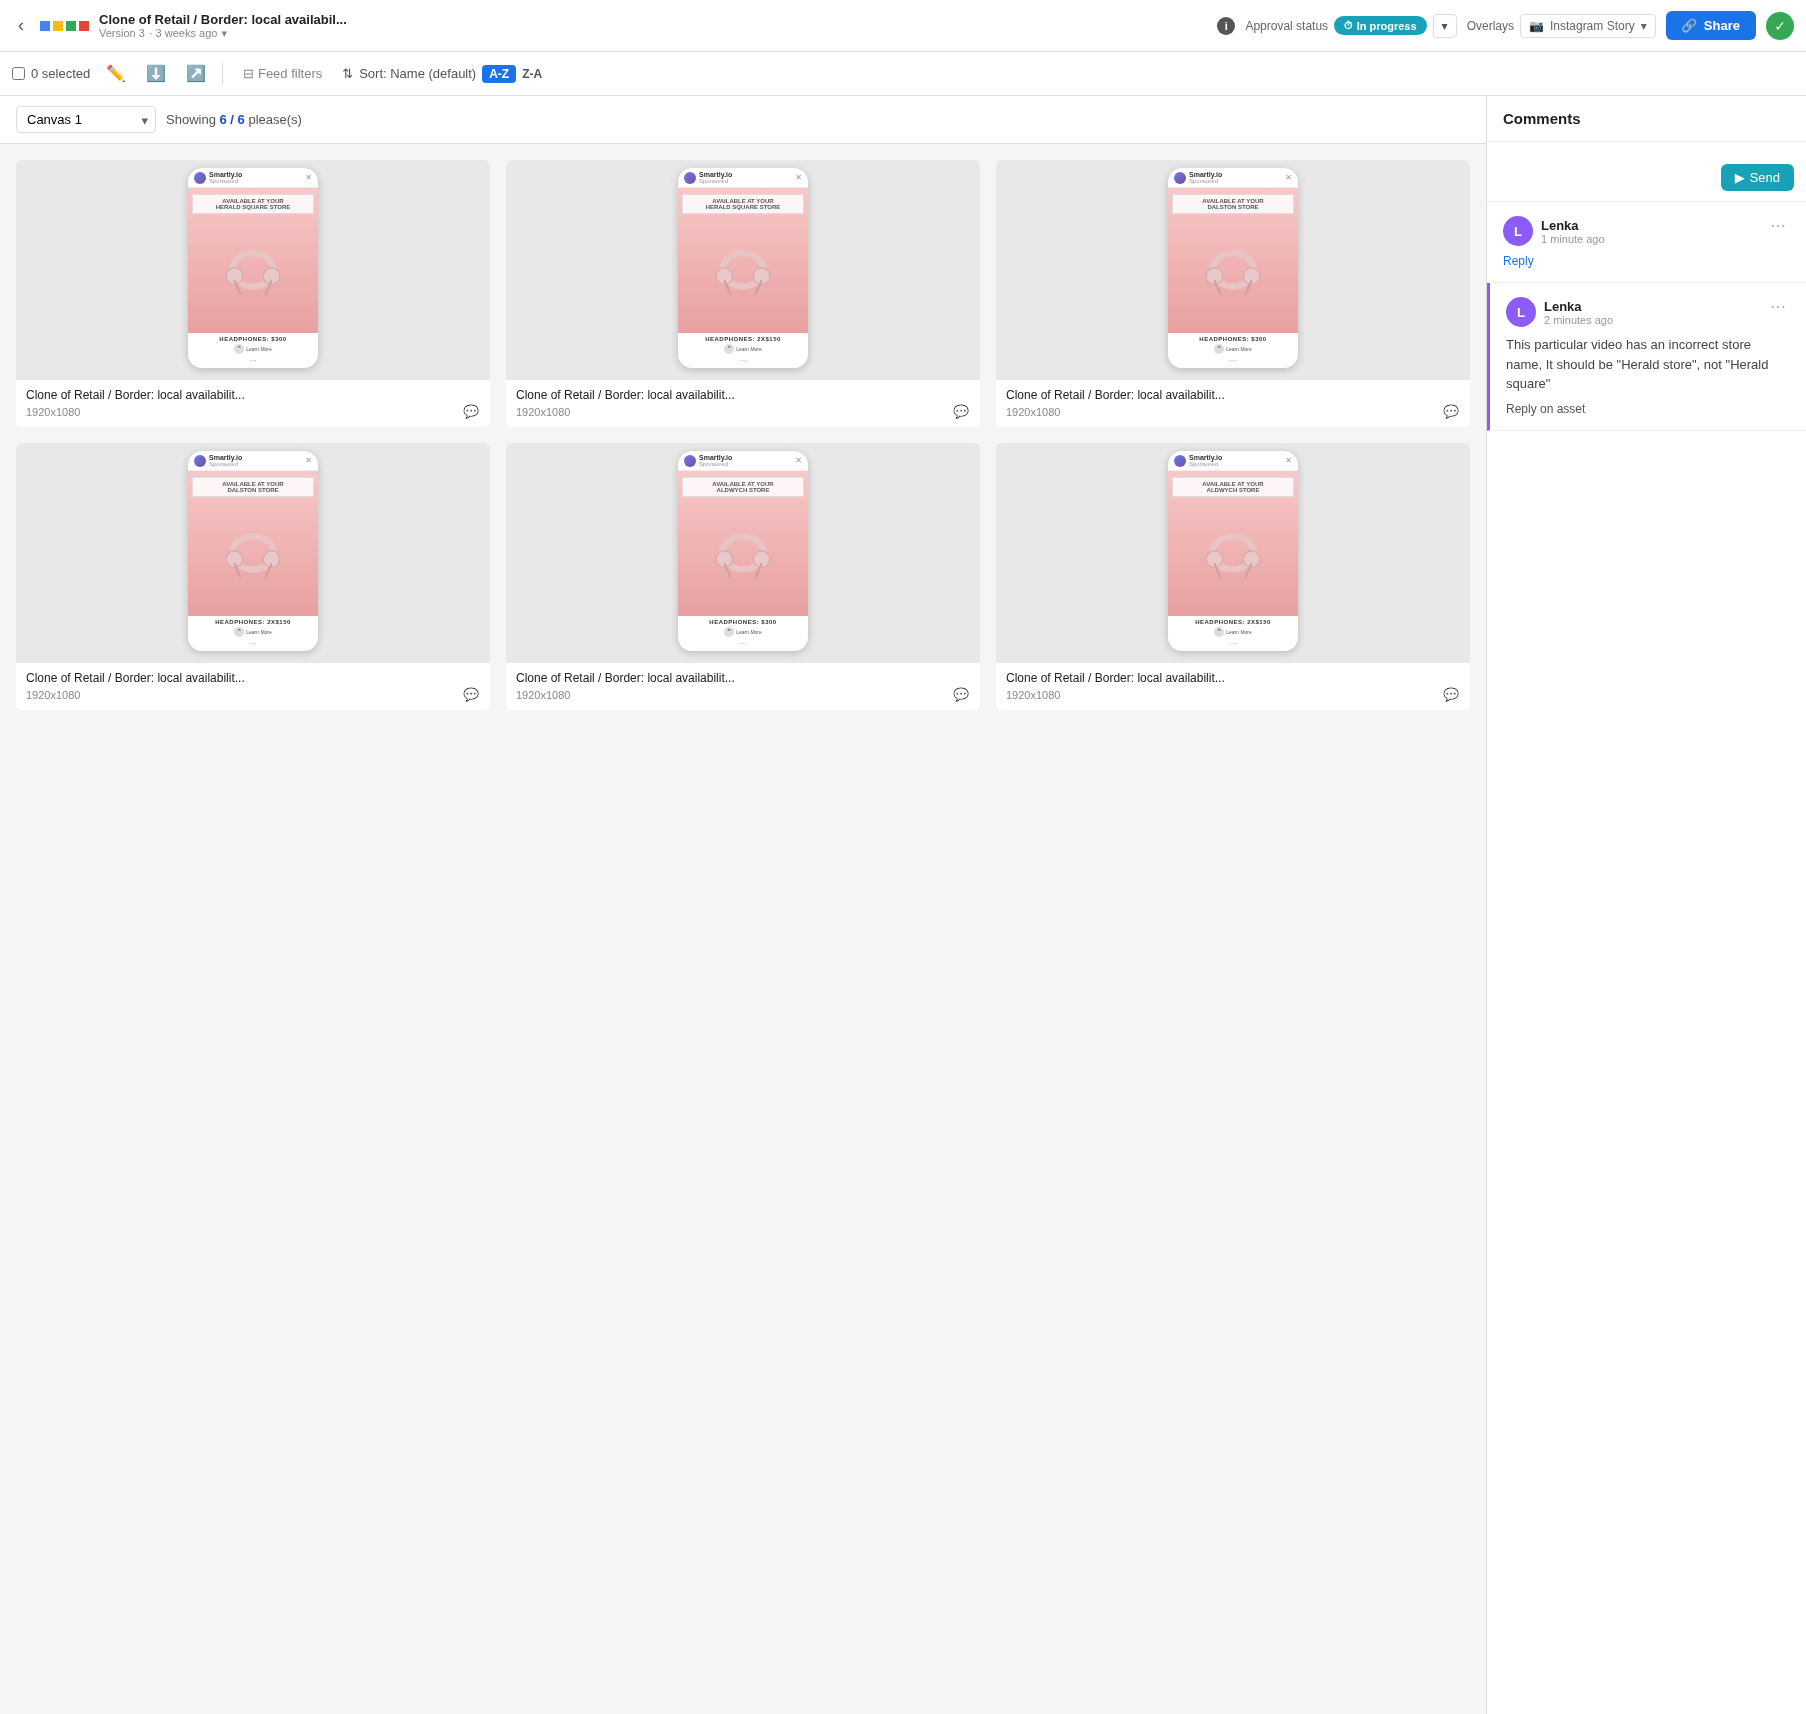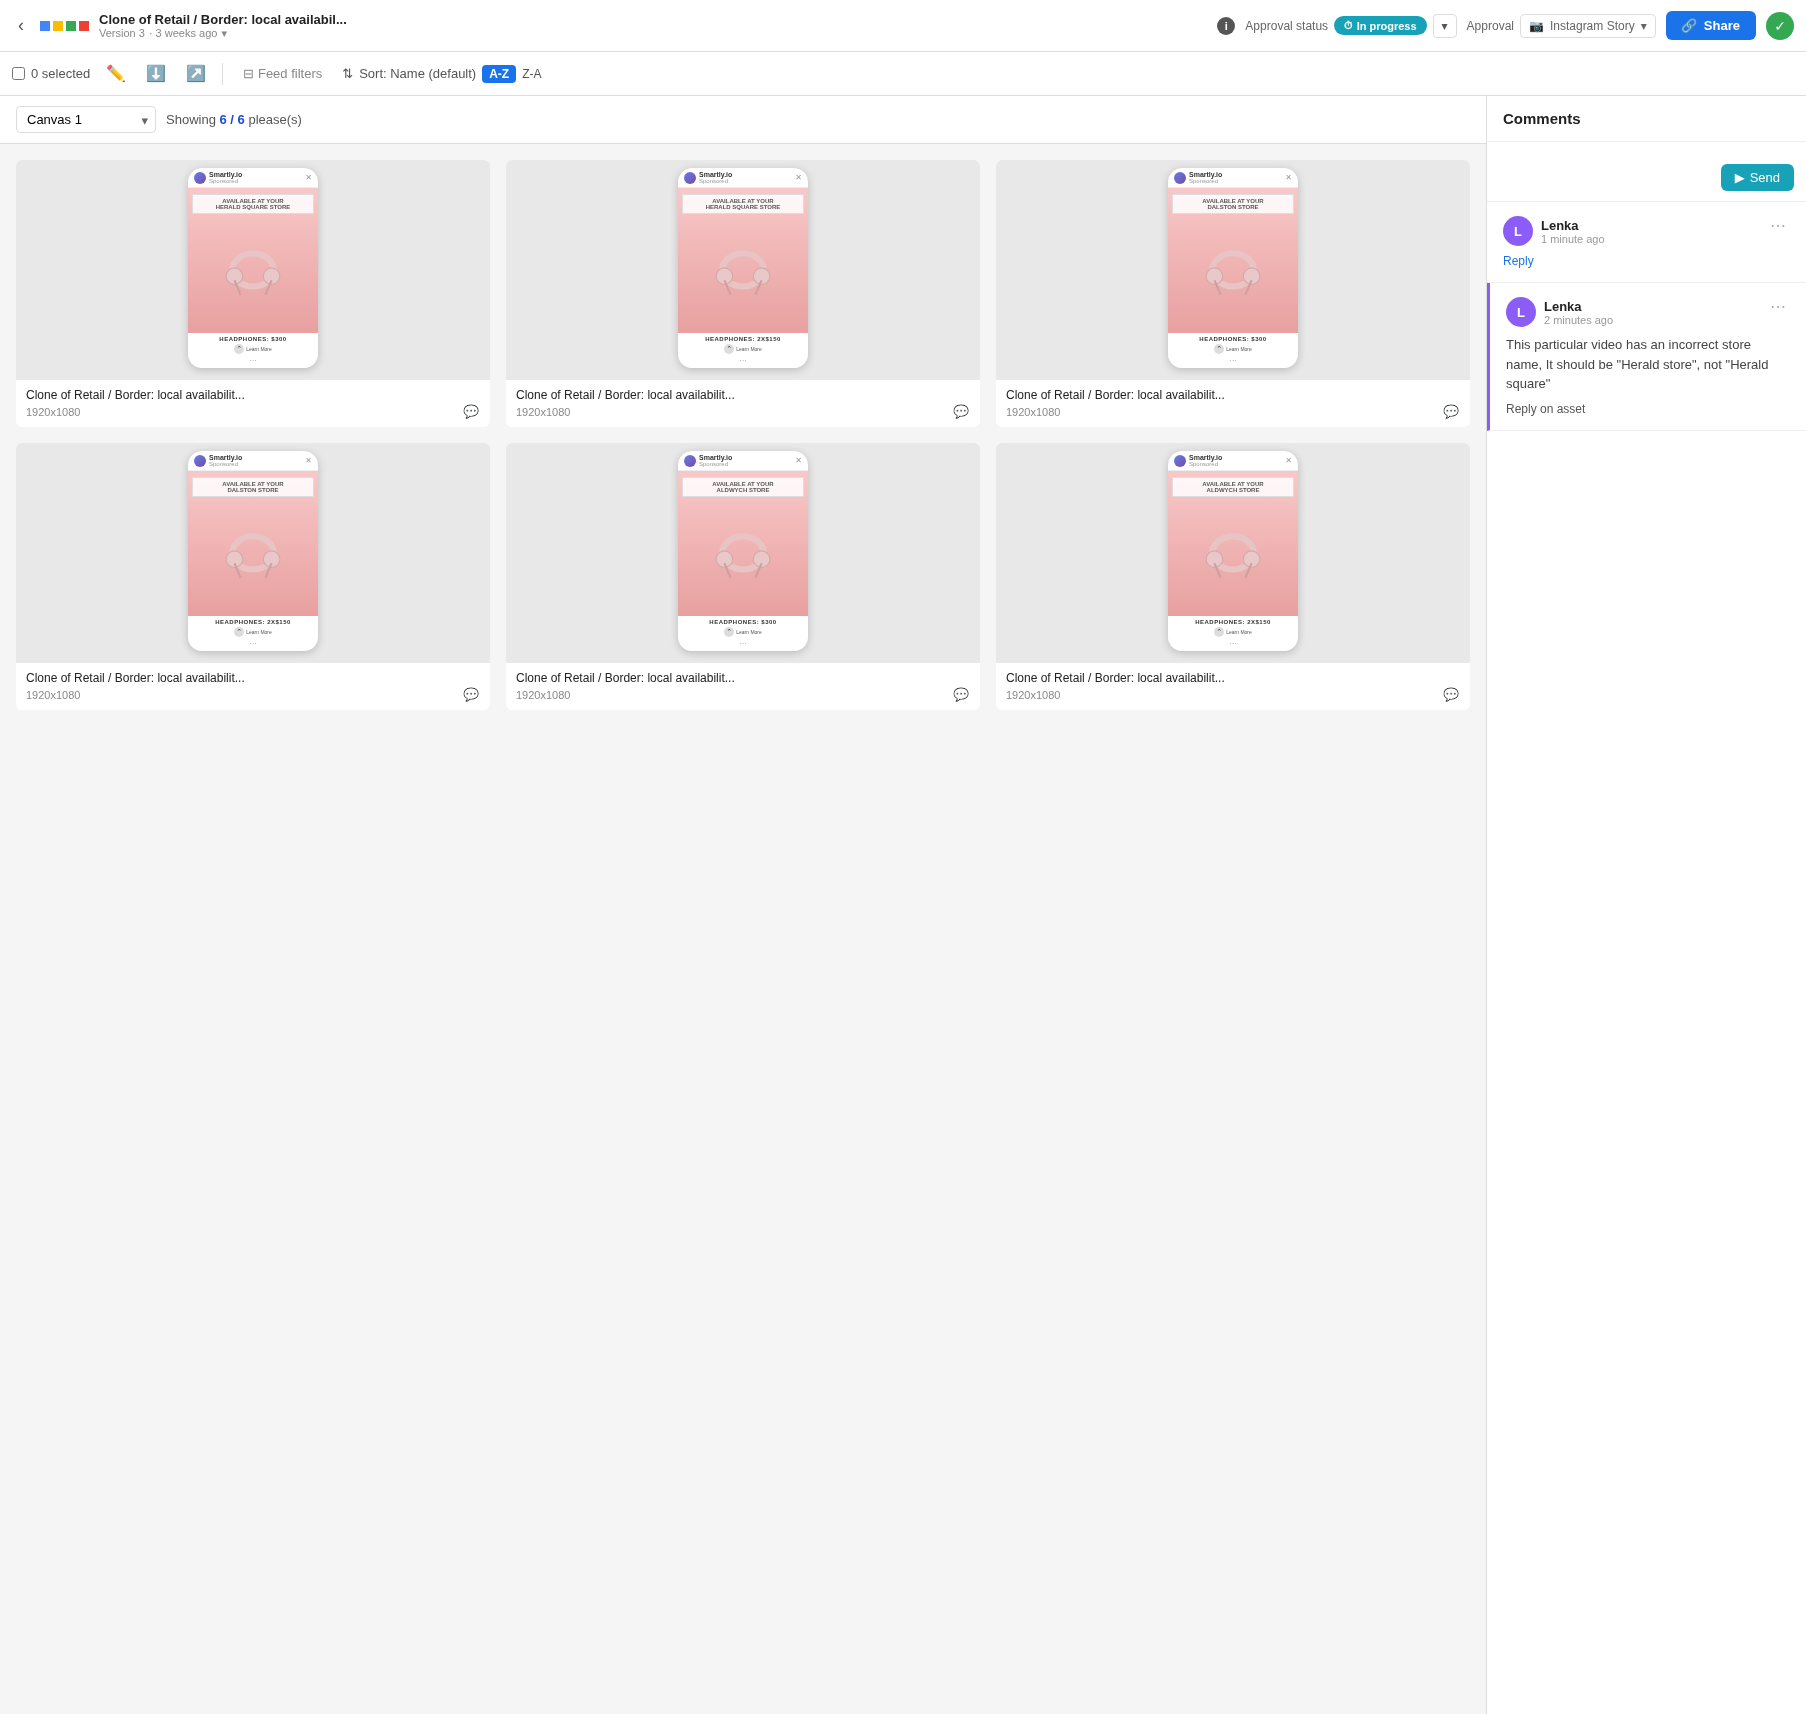--- a/index.html
+++ b/index.html
@@ -30,21 +30,21 @@
       display: flex; align-items: center; background: #fff;
       border-bottom: 1px solid #ddd; padding: 0 12px; height: 44px; gap: 12px;
     }
     .checkbox-wrap { display: flex; align-items: center; gap: 6px; font-size: 13px; color: #555; }
     .toolbar-icon-btn { background: none; border: none; cursor: pointer; color: #888; padding: 4px; font-size: 16px; }
     .separator { width: 1px; height: 22px; background: #ddd; }
     .feed-filters-btn { background: none; border: none; cursor: pointer; color: #888; font-size: 13px; display: flex; align-items: center; gap: 4px; padding: 4px 8px; }
     .sort-block { display: flex; align-items: center; gap: 6px; font-size: 13px; color: #555; }
     .sort-label { font-weight: 500; }
     .sort-az { background: #1a73e8; color: #fff; border-radius: 4px; padding: 2px 7px; font-size: 12px; font-weight: 600; }
-    .sort-za { color: #555; font-size: 12px; font-weight: 400; cursor: pointer; }
+    .sort-za { color: #555; font-size: 12px; font-weight: 700; cursor: pointer; }
 
     
     .main-layout { display: flex; height: calc(100vh - 96px); }
 
     
     .left-panel { flex: 1; overflow-y: auto; background: #f5f5f5; padding: 0; }
 
     .canvas-header { background: #fff; border-bottom: 1px solid #ddd; padding: 10px 16px; display: flex; align-items: center; gap: 10px; }
     .canvas-select { border: 1px solid #ddd; border-radius: 4px; padding: 5px 28px 5px 10px; font-size: 13px; background: #fff; cursor: pointer; appearance: none; -webkit-appearance: none; min-width: 140px; }
     .canvas-select-wrap { position: relative; display: inline-block; }
@@ -137,21 +137,21 @@
   <div class="approval-block">
     <span>Approval status</span>
     <div class="in-progress-badge">
       <span>⏱</span>
       <span>In progress</span>
     </div>
     <button class="dropdown-btn">▾</button>
   </div>
 
   <div class="overlays-block">
-    <span>Approval</span>
+    <span>Overlays</span>
     <div class="overlay-select">
       <span>📷</span>
       <span>Instagram Story</span>
       <span>▾</span>
     </div>
   </div>
 
   <button class="share-btn">
     <span>🔗</span>
     <span>Share</span>

